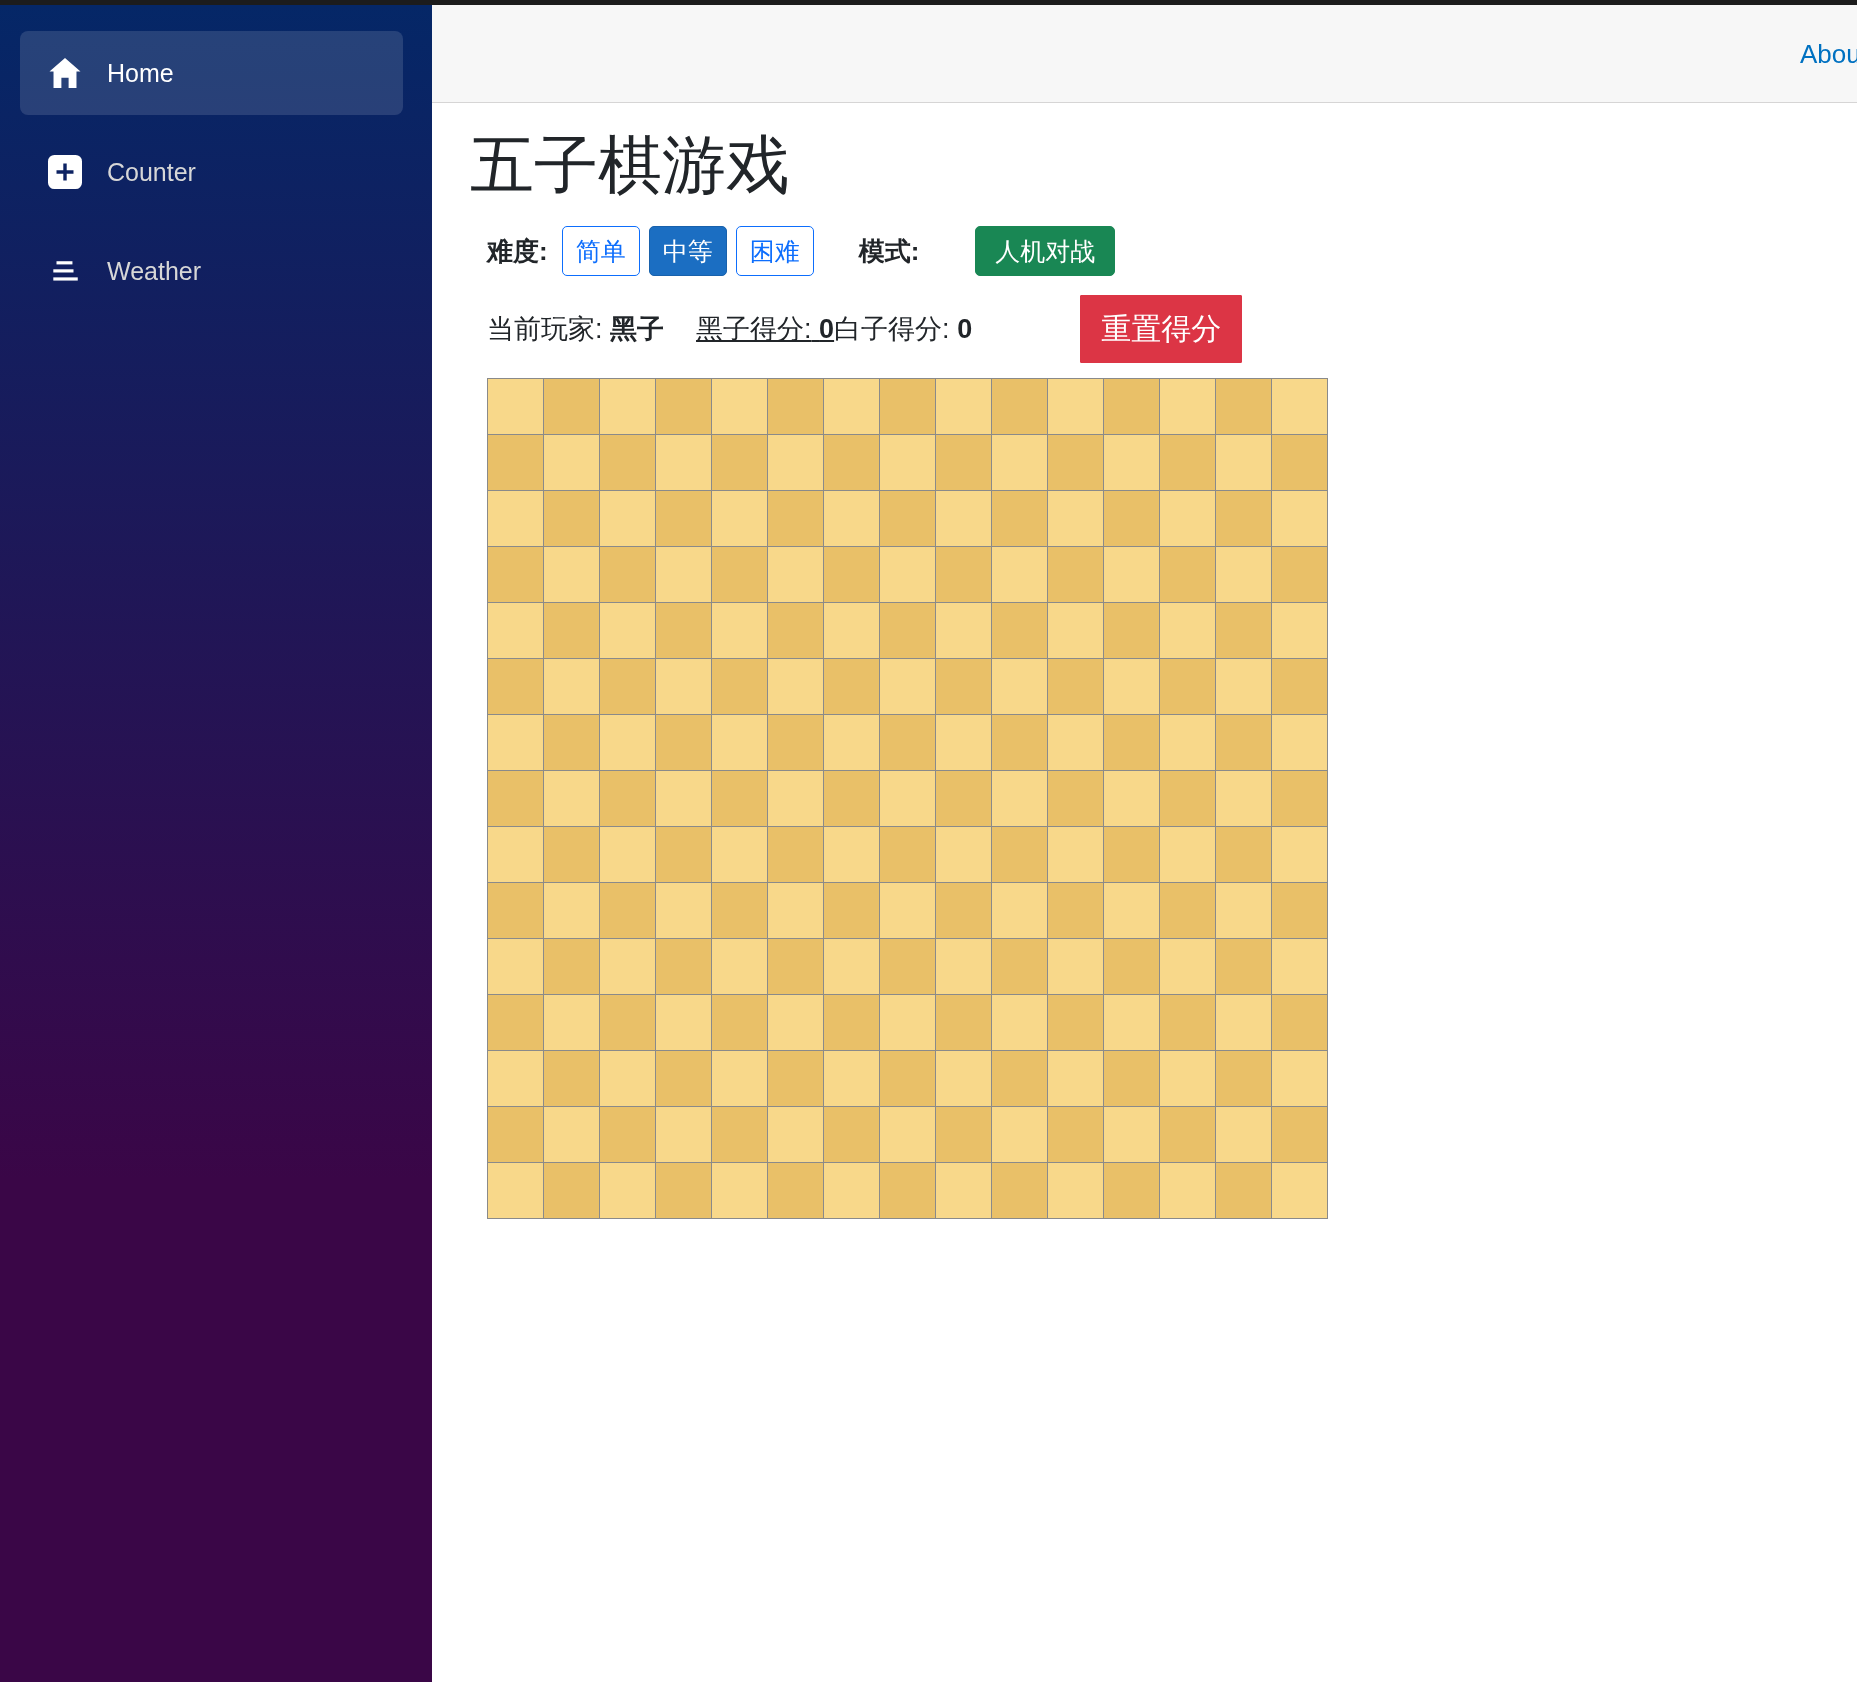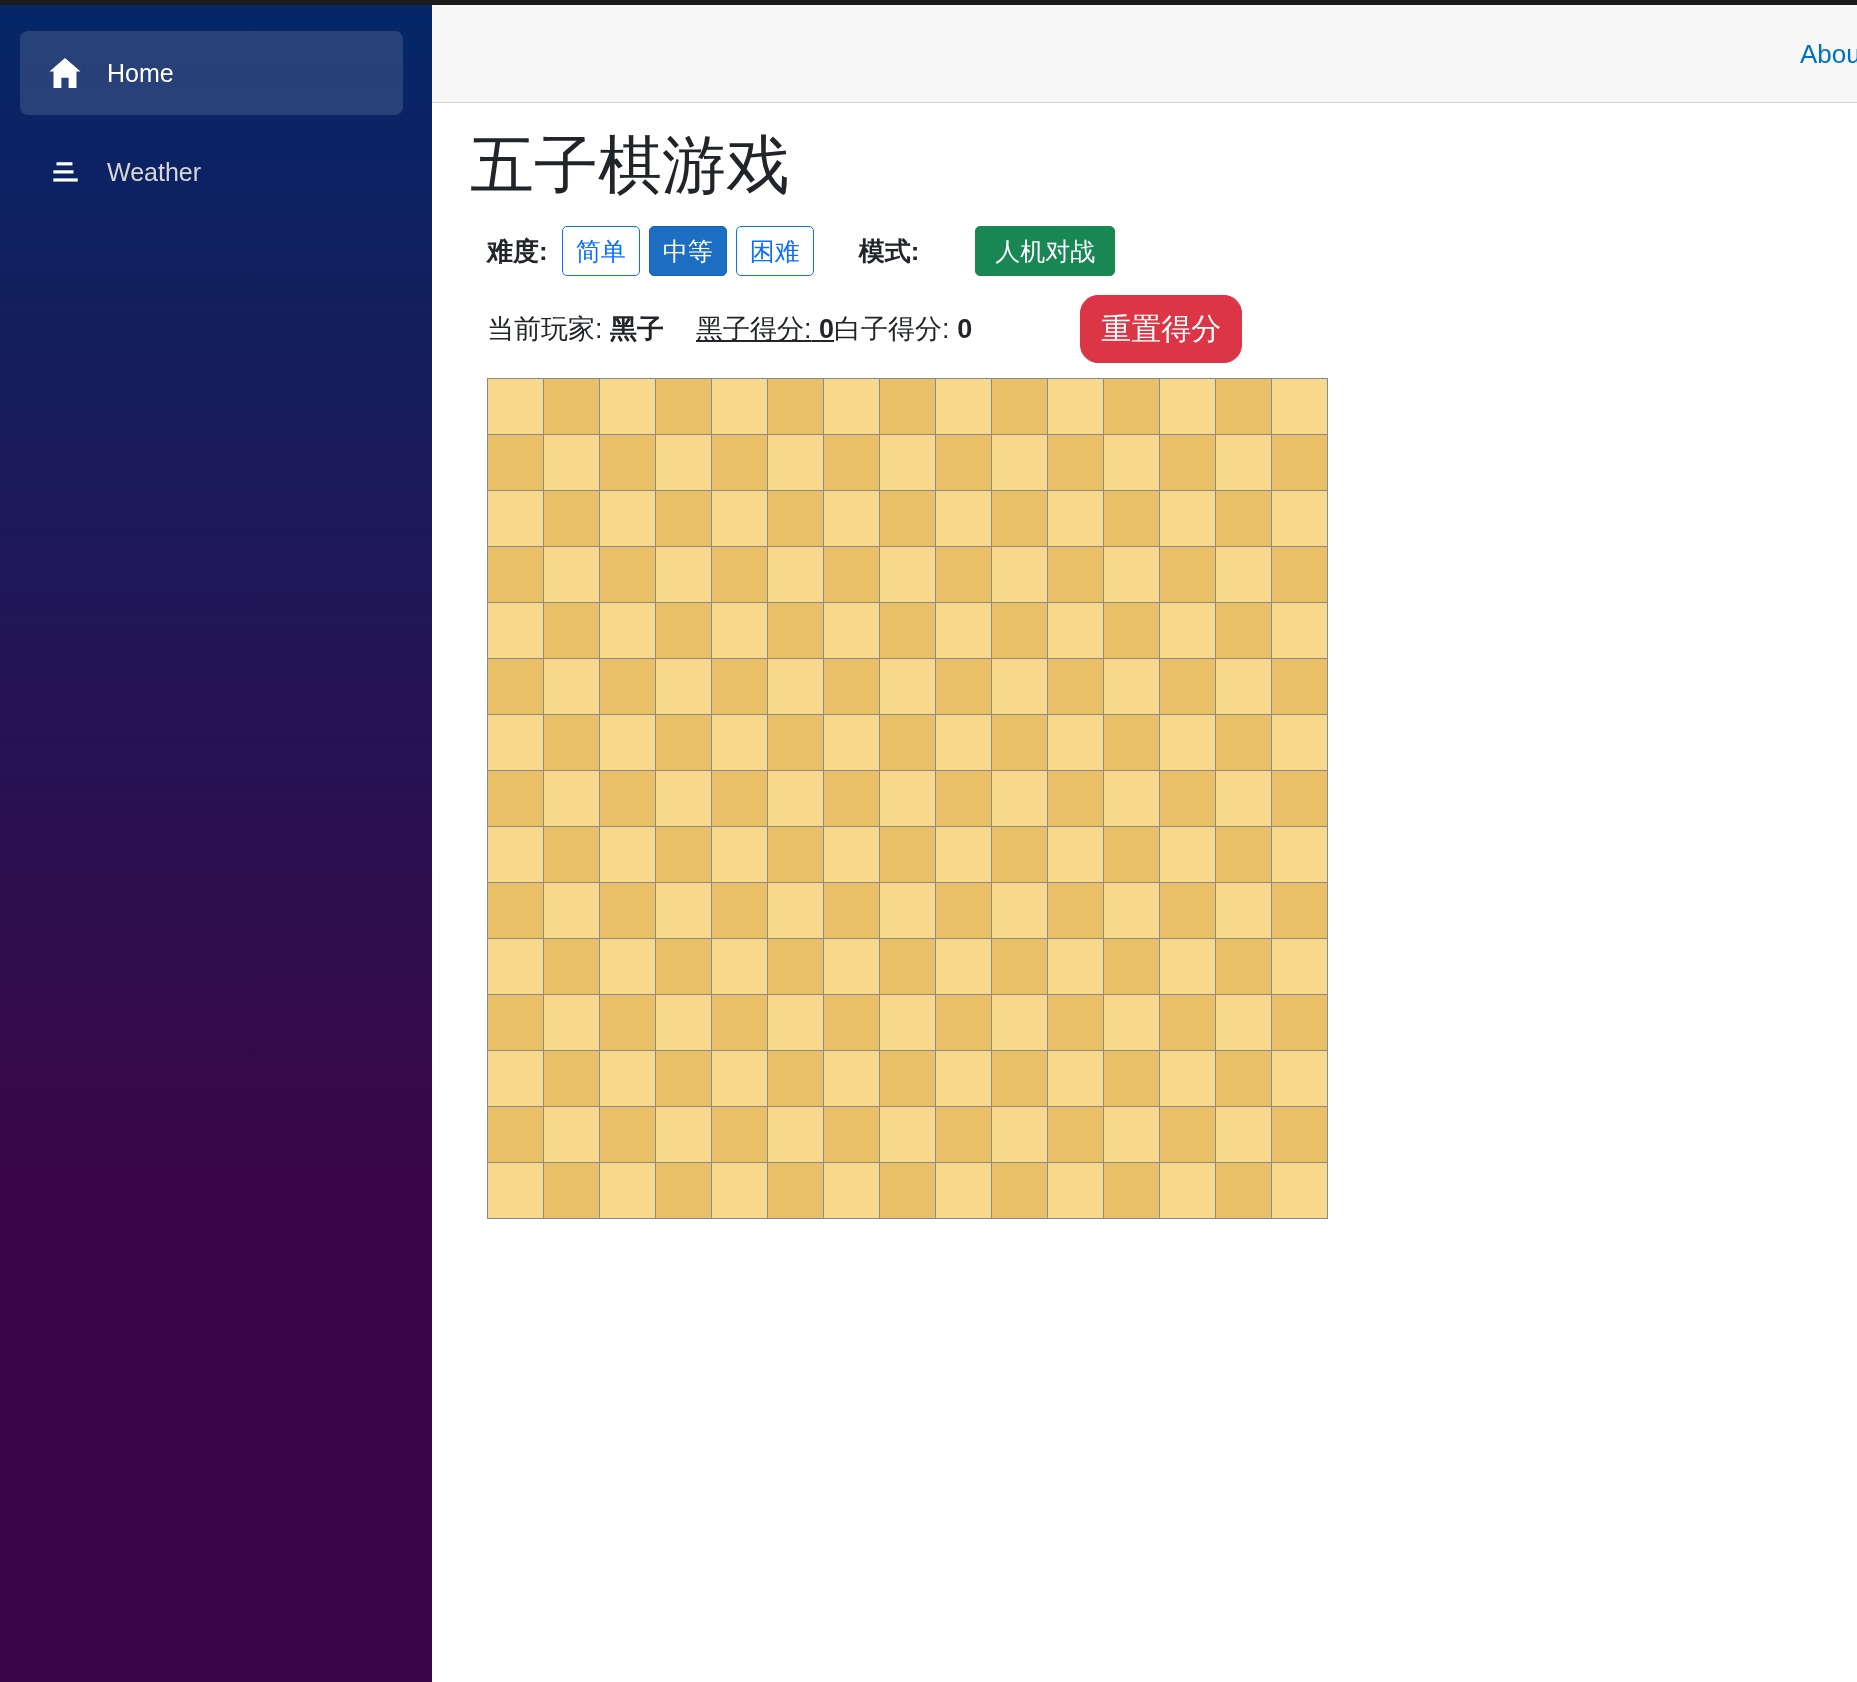--- a/index.html
+++ b/index.html
@@ -45,21 +45,21 @@
   .btn-diff.selected { background:#1b6ec2; border-color:#1861ac; color:#ffffff; }
   .btn-mode { margin-left:56px; padding:0 19px; background:#198754; border:1px solid #198754; color:#ffffff; }
 
   .status-row { position:absolute; left:487px; top:295px; height:68px;
             display:flex; align-items:center; font-size:27px; color:#212529; }
   .status-item { white-space:nowrap; }
   .status-item b { font-weight:700; }
   .gap1 { margin-left:32px;text-decoration:underline; }
   .gap2 { }
   .btn-reset { margin-left:108px; height:68px; padding:0 20px; background:#dc3545;
-            border:1px solid #dc3545; color:#ffffff; font-size:30px; border-radius:18px;
+            border:1px solid #dc3545; color:#ffffff; font-size:30px; border-radius:1px;
             display:flex; align-items:center; justify-content:center; cursor:pointer; white-space:nowrap; }
 
   
   .board { position:absolute; left:487px; top:378px; display:grid; gap:1px;
            background:#8a8a8a; border:1px solid #8a8a8a; width:max-content; }
   .board .cell { width:55px; height:55px; cursor:pointer; }
 </style>
 </head>
 <body>
 
@@ -70,20 +70,29 @@
 
     <div class="nav-item active">
       <span class="icon">
         <svg viewBox="0 0 16 16" width="34" height="34">
           <path fill="#ffffff" d="M8 0.9 L15.3 7.3 H13.4 V15 H9.7 V10.2 H6.3 V15 H2.6 V7.3 H0.7 Z"></path>
         </svg>
       </span>
       <span class="label">Home</span>
     </div>
 
+    <div class="nav-item">
+      <span class="icon">
+        <svg viewBox="0 0 16 16" width="34" height="34">
+          <path fill="#ffffff" fill-rule="evenodd" d="M3 0 H13 A3 3 0 0 1 16 3 V13 A3 3 0 0 1 13 16 H3 A3 3 0 0 1 0 13 V3 A3 3 0 0 1 3 0 Z
+                 M7.2 4 H8.8 V7.2 H12 V8.8 H8.8 V12 H7.2 V8.8 H4 V7.2 H7.2 Z"></path>
+        </svg>
+      </span>
+      <span class="label">Counter</span>
+    </div>
 
     <div class="nav-item">
       <span class="icon">
         <svg viewBox="0 0 16 16" width="34" height="34">
           <rect fill="#ffffff" x="4" y="3.4" width="7.5" height="1.5"></rect>
           <rect fill="#ffffff" x="2.5" y="7.2" width="9.5" height="1.5"></rect>
           <rect fill="#ffffff" x="2.5" y="11" width="11.5" height="1.5"></rect>
         </svg>
       </span>
       <span class="label">Weather</span>

